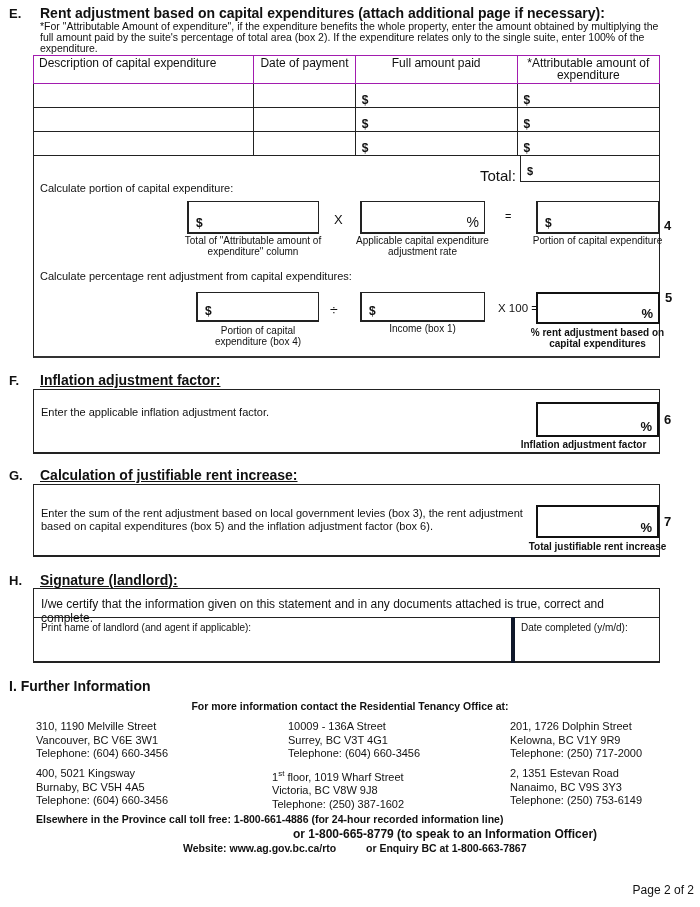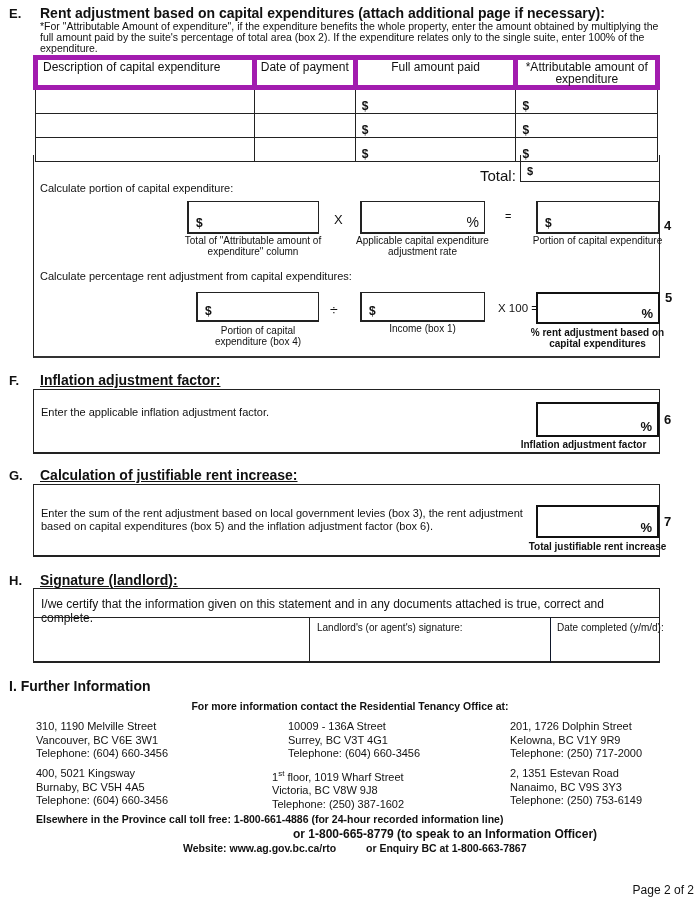--- a/index.html
+++ b/index.html
@@ -6,21 +6,21 @@
   html, body { width: 700px; height: 907px; background: #fff; overflow: hidden; }
   body { font-family: "Liberation Sans", sans-serif; color: #111; position: relative; font-size: 11px; }
   .abs { position: absolute; }
   .sec-letter { font-weight: bold; font-size: 13px; }
   .sec-title { font-weight: bold; font-size: 14px; }
   .sec-title.u { text-decoration: underline; }
   .note { font-size: 10.5px; line-height: 11px; }
   .thick { border: 2px solid #111; }
   table.cap { border-collapse: collapse; position: absolute; left: 33px; top: 55px; width: 627px; }
   table.cap td { border: 1px solid #222; font-size: 12px; vertical-align: top; }
-  table.cap th { border: 5px solid #a21caf; font-weight: normal; font-size: 12px; vertical-align: top; padding-top: 1px; line-height: 12px; }
+  table.cap th { border: 1px solid #a21caf; font-weight: normal; font-size: 12px; vertical-align: top; padding-top: 1px; line-height: 12px; }
   .dollar { font-weight: bold; font-size: 11px; padding: 9px 0 0 6px; }
   .inbox { position: absolute; border: 1px solid #222; border-left-width: 2px; border-bottom-width: 2px; }
   .inbox .sym { position: absolute; bottom: 2px; font-size: 12px; font-weight: bold; }
   .cap-label { position: absolute; font-size: 10px; text-align: center; line-height: 11px; }
   .cap-label.b { font-weight: bold; }
   .op { position: absolute; font-size: 13px; }
   .boxnum { position: absolute; font-weight: bold; font-size: 13px; }
   .addr { position: absolute; font-size: 11px; line-height: 13.5px; }
   .bold { font-weight: bold; }
 </style>
@@ -118,24 +118,24 @@
   <span style="position:absolute;right:5px;bottom:1px;font-weight:bold;font-size:13px;">%</span>
 </div>
 <div class="boxnum" style="left:664px;top:514px;">7</div>
 <div class="cap-label b" style="left:526px;top:541px;width:143px;">Total justifiable rent increase</div>
 
 <div class="abs sec-letter" style="left:9px;top:573px;">H.</div>
 <div class="abs sec-title u" style="left:40px;top:572px;">Signature (landlord):</div>
 <div class="abs" style="left:33px;top:588px;width:627px;height:75px;border:1px solid #222;border-bottom-width:2px;">
   <div style="position:absolute;left:7px;top:8px;font-size:12px;">I/we certify that the information given on this statement and in any documents attached is true, correct and complete.</div>
   <div style="position:absolute;left:0;top:28px;width:100%;border-top:1px solid #222;"></div>
-  <div style="position:absolute;left:275px;top:28px;width:202px;height:46px;border-left:1px solid #222;">
-    <span style="position:absolute;left:7px;top:5px;font-size:10px;">Landlord's (or agent's) signature:</span>
+  <div style="position:absolute;left:0;top:28px;width:275px;height:46px;">
+    <span style="position:absolute;left:7px;top:5px;font-size:10px;">Print name of landlord (and agent if applicable):</span>
   </div>
-  <div style="position:absolute;left:477px;top:28px;width:150px;height:46px;border-left:1px solid #0f172a;margin-left:39px;">
+  <div style="position:absolute;left:477px;top:28px;width:150px;height:46px;border-left:4px solid #0f172a;">
     <span style="position:absolute;left:6px;top:5px;font-size:10px;">Date completed (y/m/d):</span>
   </div>
 </div>
 
 <div class="abs sec-title" style="left:9px;top:678px;">I.  Further Information</div>
 <div class="abs bold" style="left:0;top:700px;width:700px;text-align:center;font-size:10.5px;">For more information contact the Residential Tenancy Office at:</div>
 
 <div class="addr" style="left:36px;top:720px;">
   <div>310, 1190 Melville Street</div>
   <div>Vancouver, BC  V6E 3W1</div>

